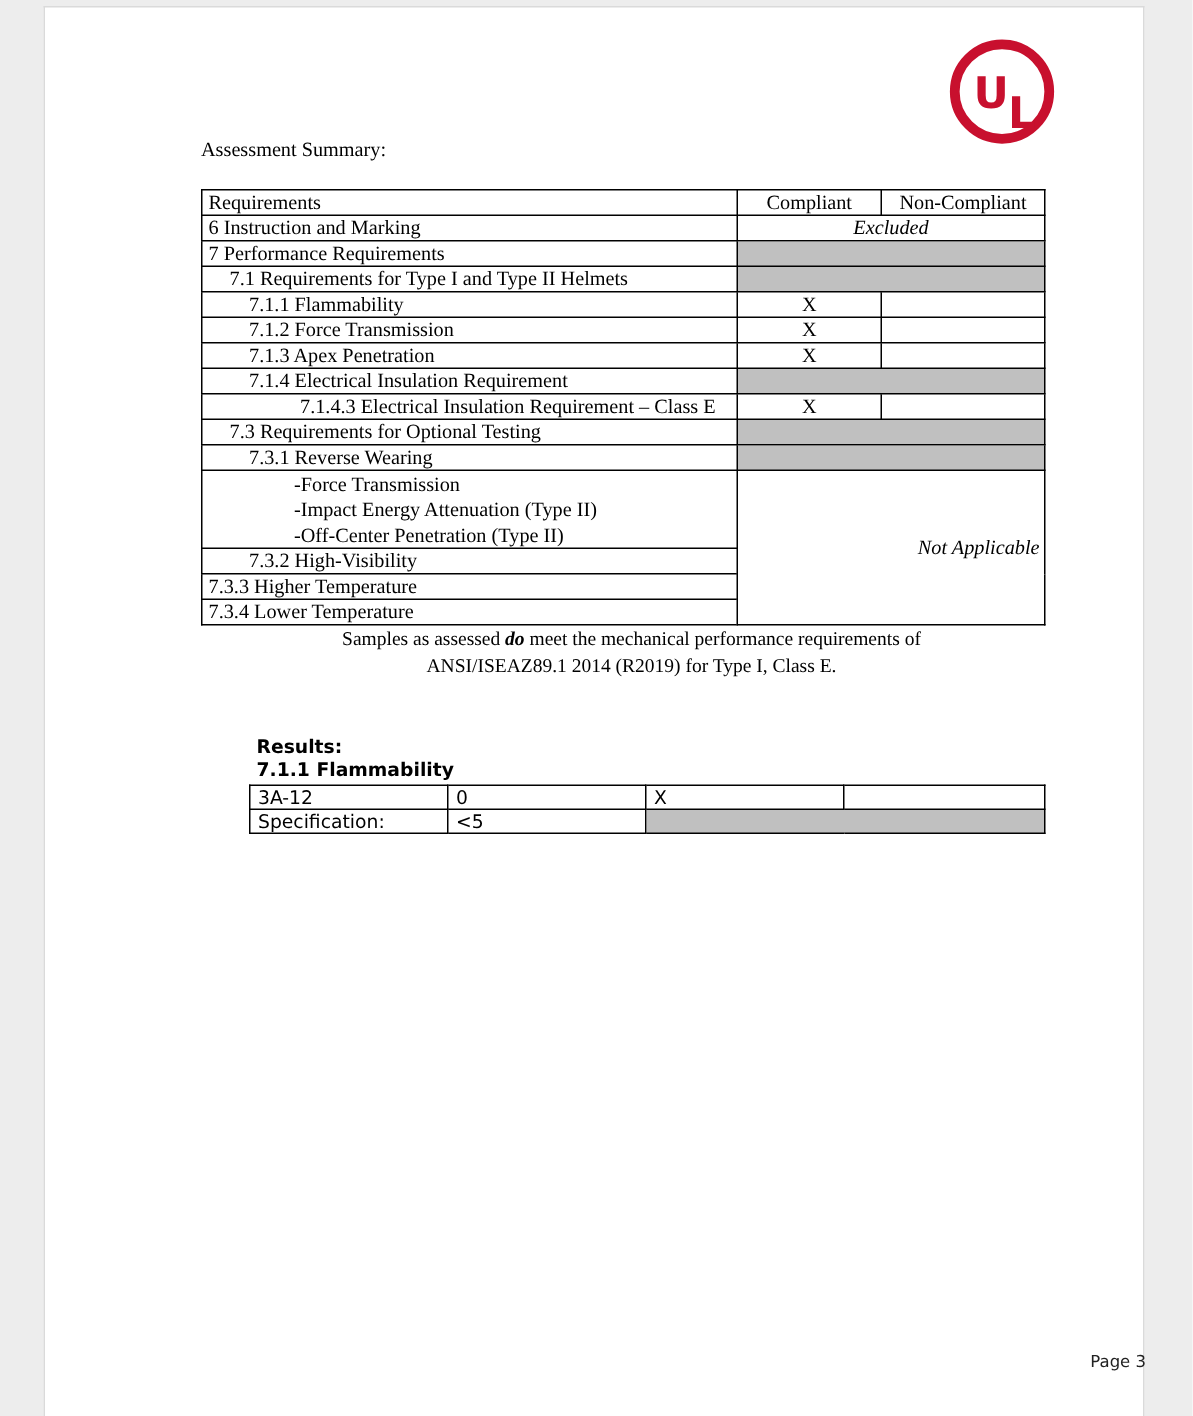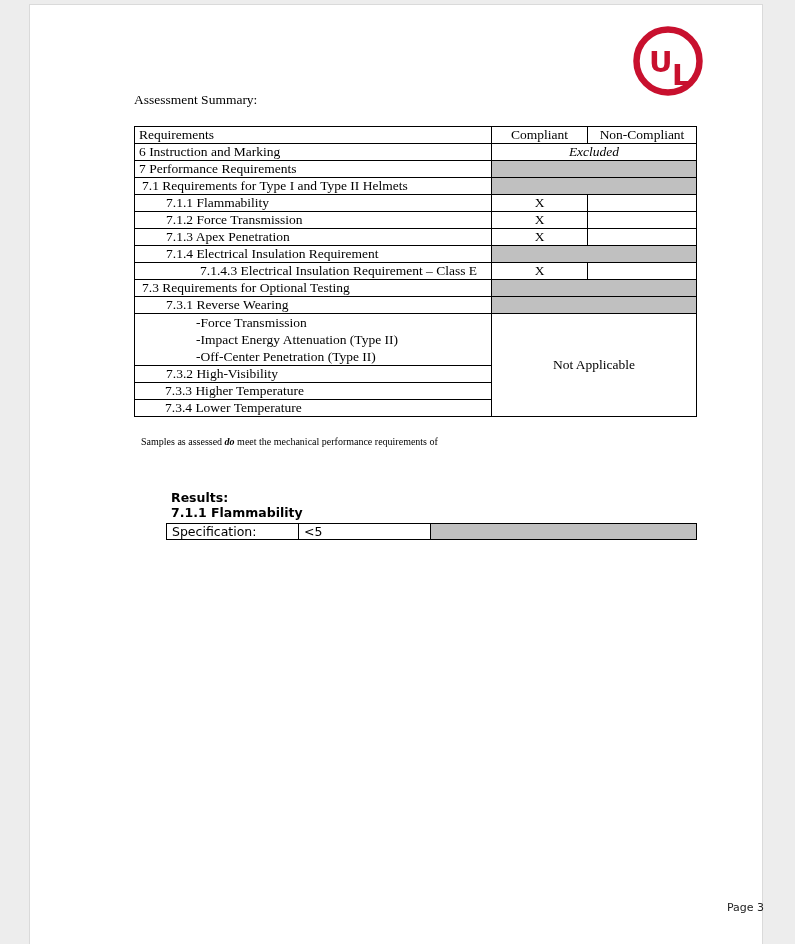--- a/index.html
+++ b/index.html
@@ -24,32 +24,32 @@
     font-size:13.5px;
   }
   
   table { border-collapse:collapse; table-layout:fixed; }
   td { border:1px solid #000; font-size:13.5px; height:16px; padding:0 3px; overflow:hidden; white-space:nowrap; }
   .summary { position:absolute; left:104px; top:121px; width:562px; }
   .summary td.c { text-align:center; }
   .summary td.italic { font-style:italic; }
   .summary td.shade, .results td.shade { background: var(--table-shading, #C0C0C0); }
   .ind0 { padding-left:4px; }
-  .ind1 { padding-left:7px; }
-  .ind15 { padding-left:30px; }
+  .ind1 { padding-left:18px; }
+  .ind15 { padding-left:4px; }
   .ind2 { padding-left:31px; }
   .ind3 { padding-left:61px; }
   .ind4 { padding-left:65px; }
   td.multi { height:51px; white-space:normal; vertical-align:top; }
   td.multi div { line-height:17px; }
-  td.na { vertical-align:middle; text-align:center; }
+  td.na { vertical-align:middle; text-align:right;font-style:italic; }
   
   .samples-para {
-    position:absolute; left:111px; top:428px;
-    font-size:10px; line-height:17.5px; width:560px;
+    position:absolute; left:111px; top:412px;
+    font-size:13px; line-height:17.5px; width:560px;text-align:center;
   }
   .samples-para .em { font-weight:bold; font-style:italic; }
   
   .results-block { position:absolute; left:104px; top:485px; font-family:"DejaVu Sans", sans-serif;margin-left:32px; }
   .results-title, .results-subtitle { font-weight:bold; font-size:12.5px; line-height:15px; padding-left:5px; }
   .results { width:530px; margin-top:3px; font-family:"DejaVu Sans", sans-serif; }
   .results td { font-size:12.5px; padding:0 5px; }
   
   .page-number {
     position:absolute; left:0; top:896px; width:734px; text-align:right;
@@ -140,34 +140,41 @@
       <td class="ind15">7.3.3 Higher Temperature</td>
     </tr>
     <tr>
       <td class="ind15">7.3.4 Lower Temperature</td>
     </tr>
   </tbody>
     </table>
 
   <div class="samples-para">
     <span>Samples as assessed </span><span class="em">do</span><span> meet the mechanical performance requirements of</span><br>
+    <span>ANSI/ISEAZ89.1 2014 (R2019) for Type I, Class E.</span>
   </div>
 
   <div class="results-block">
     <div class="results-title">Results:</div>
     <div class="results-subtitle">7.1.1 Flammability</div>
     <table class="results">
       <colgroup>
           <col style="width:132px">
           <col style="width:132px">
           <col style="width:132px">
           <col style="width:134px">
         </colgroup>
       <tbody>
       <tr>
+        <td>3A-12</td>
+        <td>0</td>
+        <td>X</td>
+        <td></td>
+      </tr>
+      <tr>
         <td>Specification:</td>
         <td>&lt;5</td>
         <td colspan="2" class="shade"></td>
       </tr>
     </tbody>
       </table>
   </div>
 
   <div class="page-number">Page 3</div>
 

